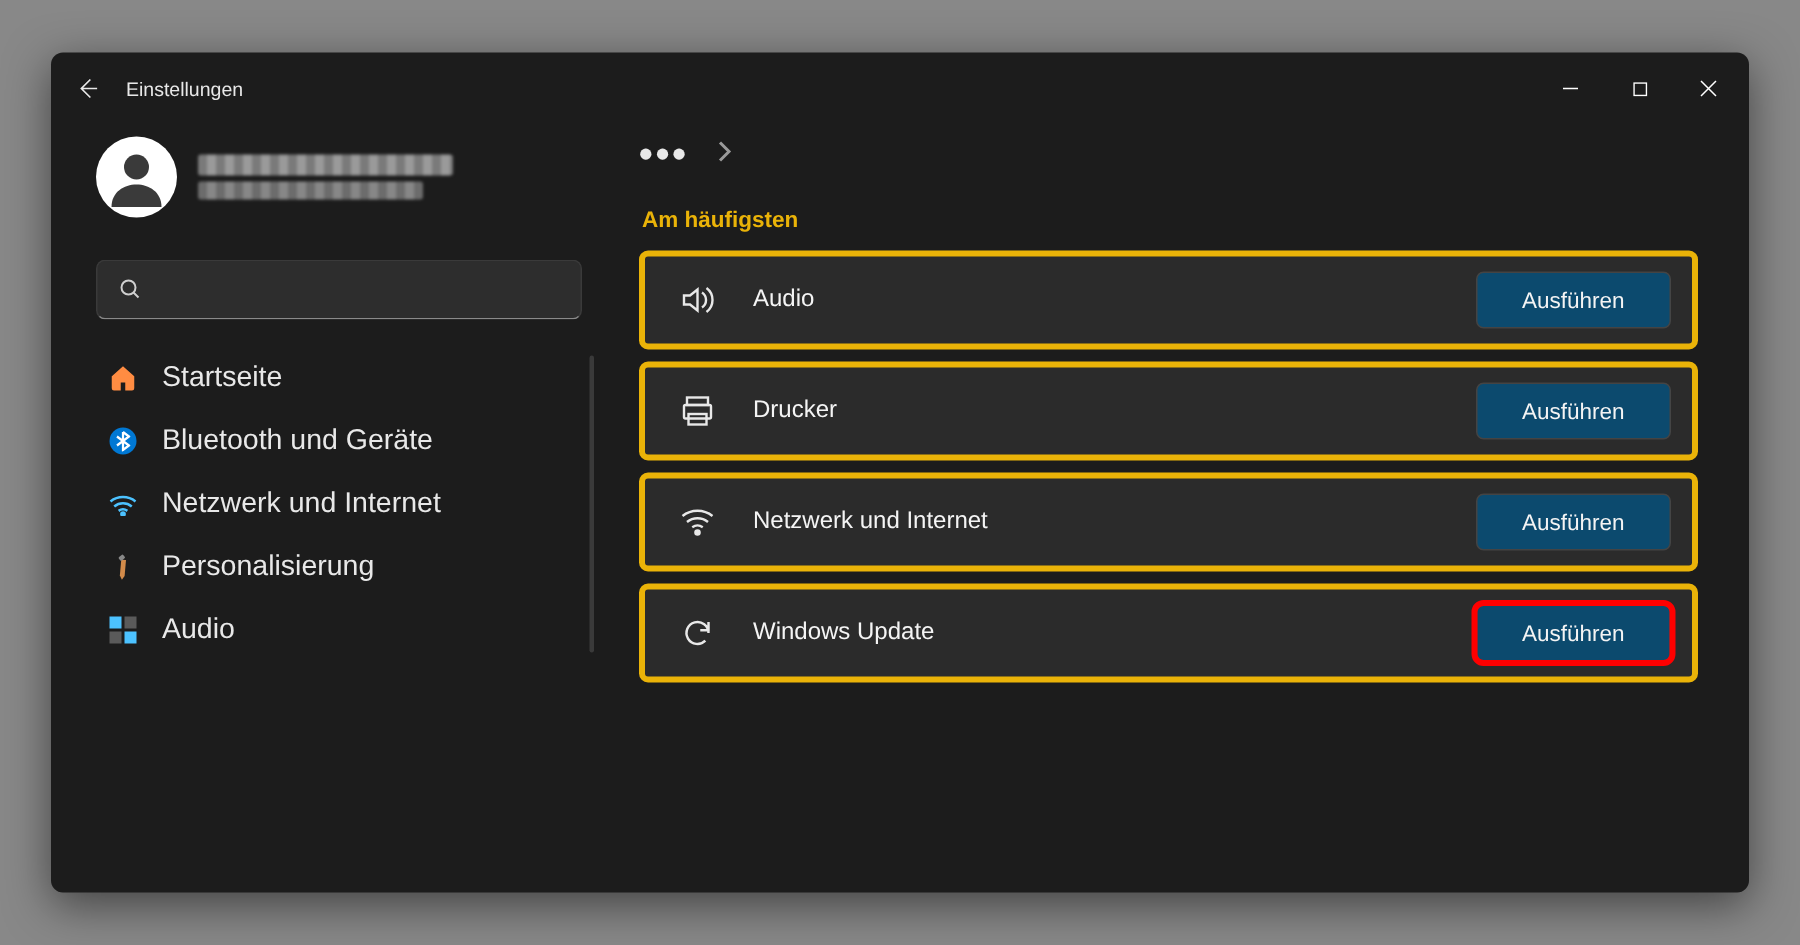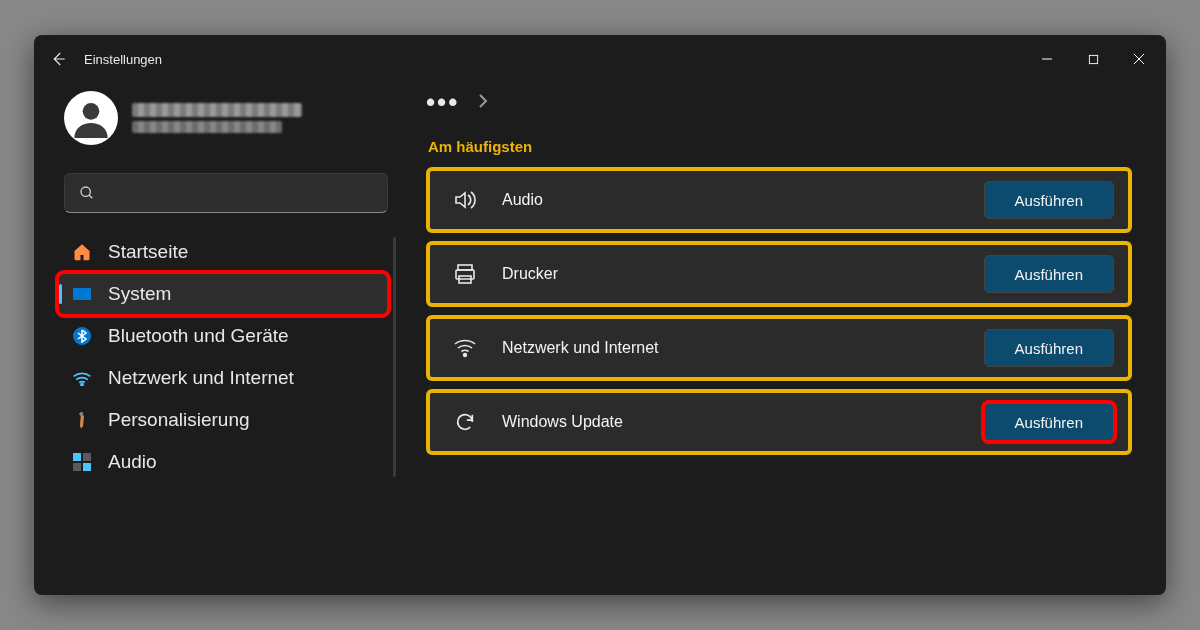--- a/index.html
+++ b/index.html
@@ -129,26 +129,20 @@
 
         <div class="nav-item">
           <span class="nav-icon">
             <svg class="ic-home" viewBox="0 0 24 24" fill="none" stroke="#ff8c42" stroke-width="2">
                 <path d="M3 11l9-8 9 8v10a1 1 0 01-1 1h-5v-7h-6v7H4a1 1 0 01-1-1z" fill="#ff8c42"></path>
               </svg>
           </span>
           <span>Startseite</span>
         </div>
 
-        <div class="nav-item active highlight-red">
-          <span class="nav-icon">
-              <span class="ic-system"></span>
-            </span>
-          <span>System</span>
-        </div>
 
         <div class="nav-item">
           <span class="nav-icon">
             <span class="ic-bt">
                 <svg width="10" height="14" viewBox="0 0 10 14" fill="none" stroke="#fff" stroke-width="1.5">
                   <path d="M5 1v12l4-3-8-6m0 6l8-6-4-3"></path>
                 </svg>
               </span>
           </span>
           <span>Bluetooth und Geräte</span>

